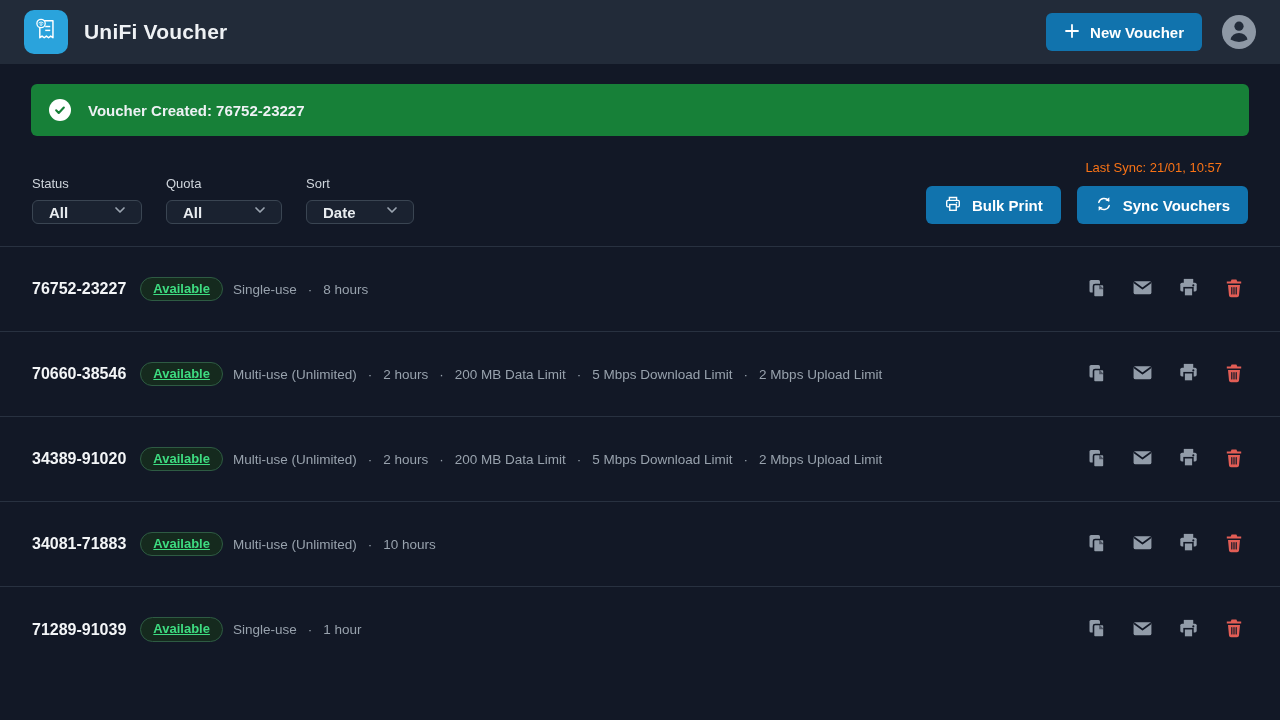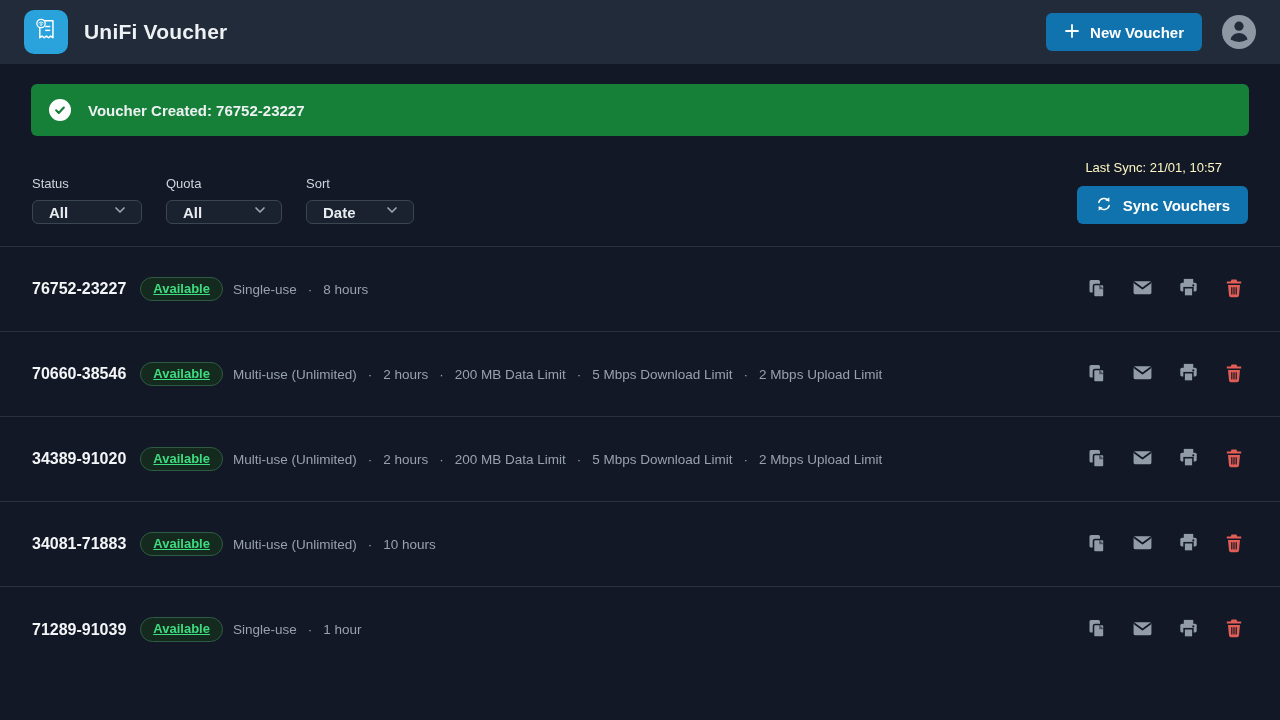--- a/index.html
+++ b/index.html
@@ -58,21 +58,21 @@
   .select-box {
     height:24px; background:#1a2230; border:1px solid #3a4552; border-radius:6px;
     display:flex; align-items:center; justify-content:space-between;
     padding:0 13px 0 16px; cursor:pointer;
   }
   .select-value { font-size:15px; font-weight:700; color:#e8ecef; }
   .w-status { width:110px; }
   .w-quota  { width:116px; }
   .w-sort   { width:108px;align-items:center; }
   .filter-actions { display:flex; flex-direction:column; align-items:flex-end; gap:11px; padding-right:8px; }
-  .last-sync { font-size:13px; color:#fef9c3; margin-right:26px; }
+  .last-sync { font-size:13px; color:#f97316; margin-right:26px; }
   .action-buttons { display:flex; gap:16px; }
 
   
   .voucher-list { margin-top:22px; border-top:1px solid #283140; }
   .voucher-row {
     height:85px; border-bottom:1px solid #283140;
     display:flex; align-items:center;
     padding:0 36px 0 32px;
   }
   .voucher-row:last-child { border-bottom:none; }
@@ -178,20 +178,31 @@
       </div>
     </div>
   </div>
 
   <div class="filter-actions">
     <span class="last-sync">Last Sync: 21/01, 10:57</span>
     <div class="action-buttons">
       <button class="btn">
         <span>
           <svg width="18" height="18" viewBox="0 0 20 20">
+            <path d="M6 6V2.8h8V6" fill="none" stroke="#fff" stroke-width="1.5"></path>
+            <rect x="3" y="6" width="14" height="7.2" rx="1.4" fill="none" stroke="#fff" stroke-width="1.5"></rect>
+            <rect x="6.4" y="10.6" width="7.2" height="6.4" fill="#1173ad" stroke="#fff" stroke-width="1.5"></rect>
+            <circle cx="14" cy="8.6" r="0.9" fill="#fff"></circle>
+          </svg>
+        </span>
+        <span>Bulk Print</span>
+      </button>
+      <button class="btn">
+        <span>
+          <svg width="18" height="18" viewBox="0 0 20 20">
             <path d="M4.2 8.2 A6.2 6.2 0 0 1 15 6.2" fill="none" stroke="#fff" stroke-width="1.7" stroke-linecap="round"></path>
             <polygon points="15.9,2.6 15.9,7.2 11.6,6.0" fill="#fff"></polygon>
             <path d="M15.8 11.8 A6.2 6.2 0 0 1 5 13.8" fill="none" stroke="#fff" stroke-width="1.7" stroke-linecap="round"></path>
             <polygon points="4.1,17.4 4.1,12.8 8.4,14.0" fill="#fff"></polygon>
           </svg>
         </span>
         <span>Sync Vouchers</span>
       </button>
     </div>
   </div>

